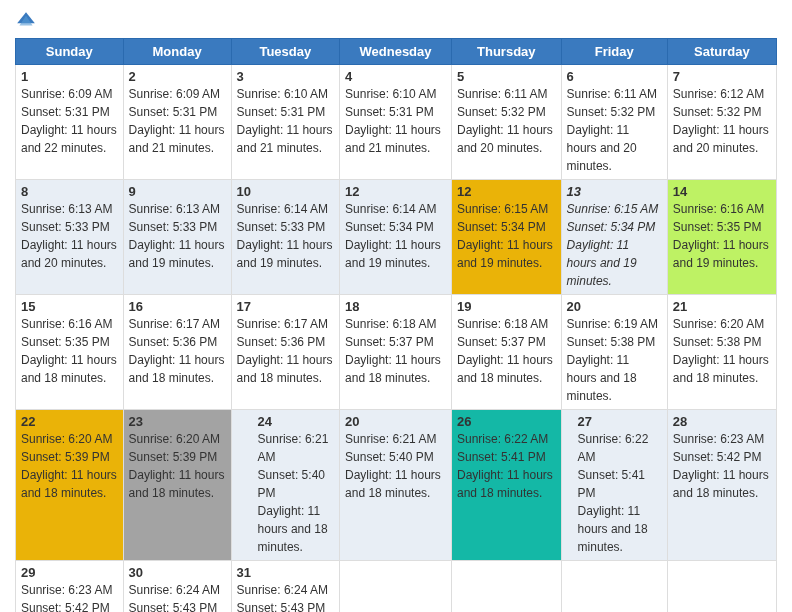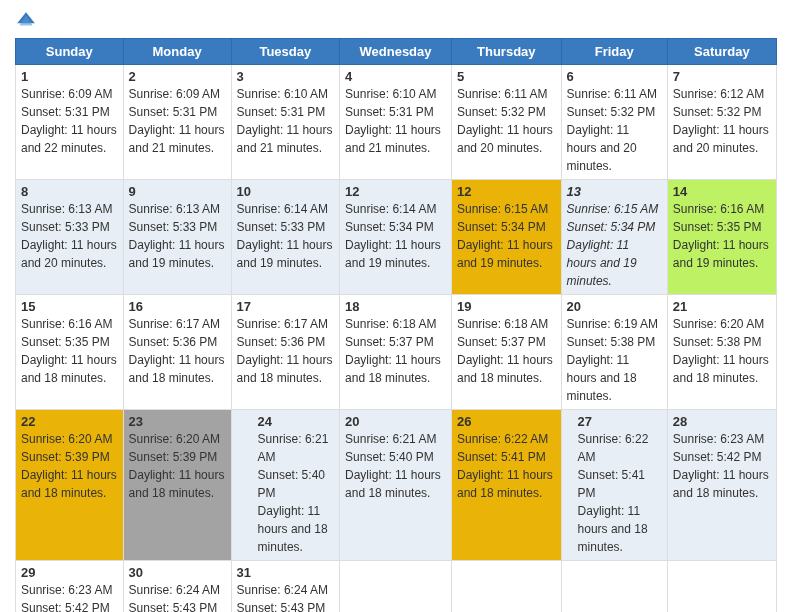--- a/index.html
+++ b/index.html
@@ -220,21 +220,21 @@
           <div class="day-detail">Sunrise: 6:20 AM<br>Sunset: 5:39 PM<br>Daylight: 11 hours and 18 minutes.</div>
         </td>
         <td style="background-color: rgb(232, 238, 245); padding-left: 26px;">
           <span class="day-number">24</span>
           <div class="day-detail">Sunrise: 6:21 AM<br>Sunset: 5:40 PM<br>Daylight: 11 hours and 18 minutes.</div>
         </td>
         <td style="background-color: rgb(232, 238, 245);">
           <span class="day-number">20</span>
           <div class="day-detail">Sunrise: 6:21 AM<br>Sunset: 5:40 PM<br>Daylight: 11 hours and 18 minutes.</div>
         </td>
-        <td style="background-color: #eab308;">
+        <td style="background-color: #14b8a6;">
           <span class="day-number">26</span>
           <div class="day-detail">Sunrise: 6:22 AM<br>Sunset: 5:41 PM<br>Daylight: 11 hours and 18 minutes.</div>
         </td>
         <td style="background-color: rgb(232, 238, 245); padding-left: 16px;">
           <span class="day-number">27</span>
           <div class="day-detail">Sunrise: 6:22 AM<br>Sunset: 5:41 PM<br>Daylight: 11 hours and 18 minutes.</div>
         </td>
         <td style="background-color: rgb(232, 238, 245);">
           <span class="day-number">28</span>
           <div class="day-detail">Sunrise: 6:23 AM<br>Sunset: 5:42 PM<br>Daylight: 11 hours and 18 minutes.</div>

